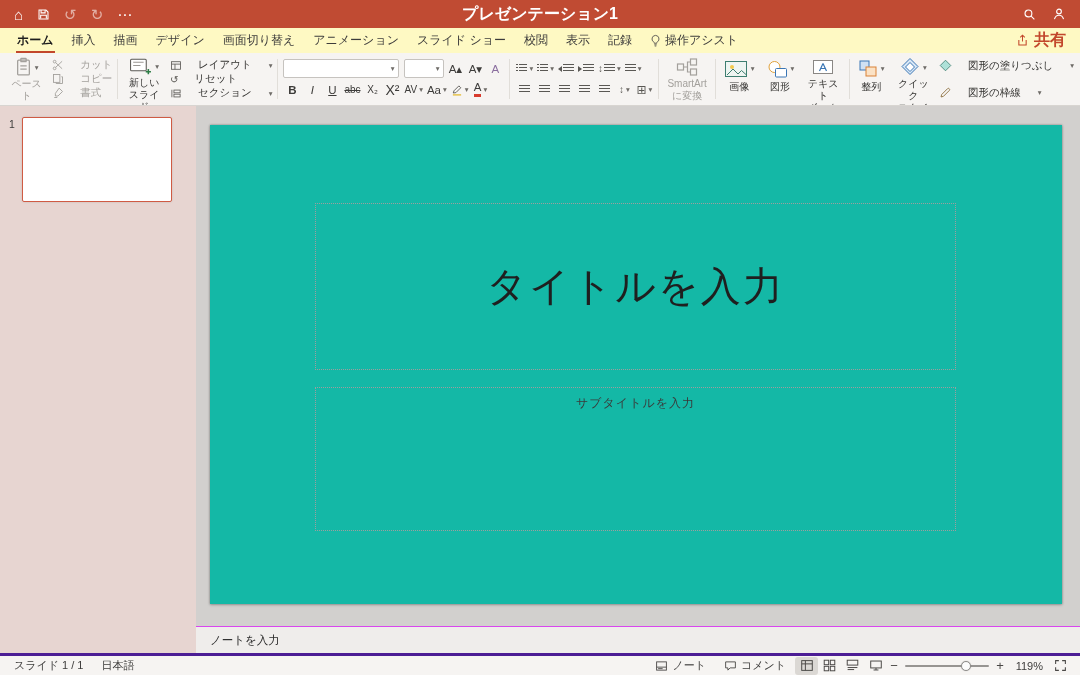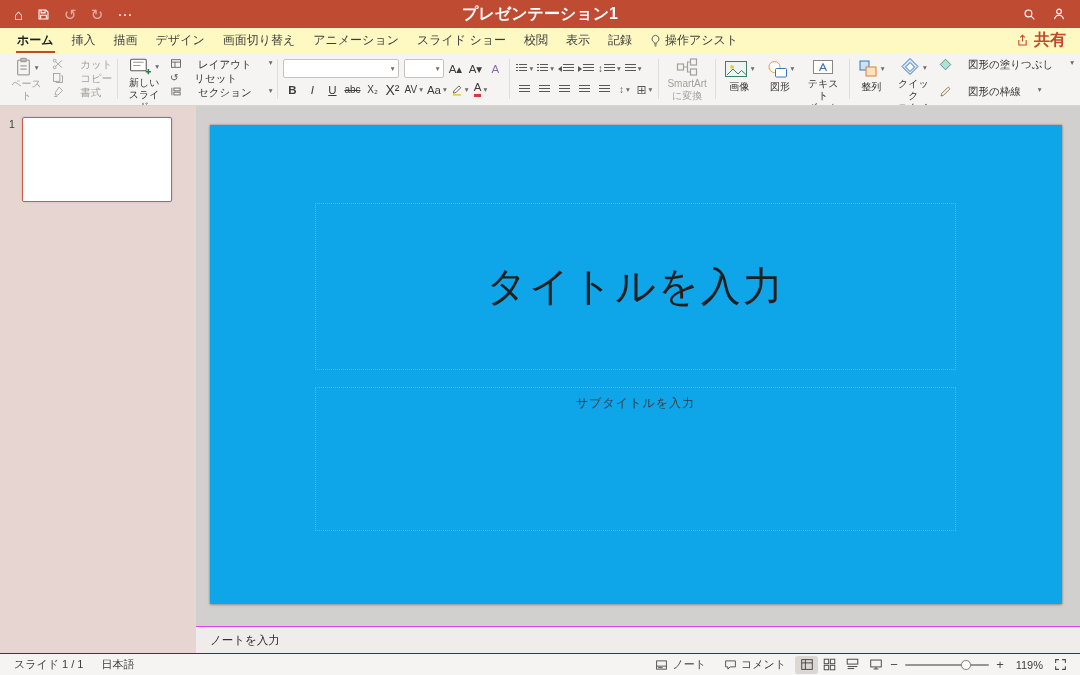--- a/index.html
+++ b/index.html
@@ -21,21 +21,21 @@
   .tab.active::after{content:"";position:absolute;left:8px;right:8px;bottom:0;height:2.5px;background:#c2472b;}
   .share-btn{margin-left:auto;display:flex;align-items:center;gap:5px;color:#c2472b;padding:0 14px;font-size:16px;font-weight:700;}
 
   
   .ribbon{height:53px;background:#f6f4f2;border-bottom:1px solid #d8d5d1;display:flex;align-items:stretch;padding:3px 6px;gap:5px;flex:0 0 auto;overflow:hidden;}
   .rdiv{width:1px;background:#e1ded9;margin:3px 0;flex:0 0 auto;}
   .rbig{display:flex;flex-direction:column;align-items:center;justify-content:flex-start;padding:1px 3px;font-size:10px;line-height:1.2;text-align:center;color:#343331;}
   .rbig .ic{height:23px;display:flex;align-items:center;gap:2px;}
   .rbig .lab{white-space:pre-line;margin-top:1px;}
   .rcol{display:flex;flex-direction:column;justify-content:space-between;padding:2px 0;}
-  .rsm{display:flex;gap:16px;font-size:10.5px;height:15px;color:#343331;white-space:nowrap;}
+  .rsm{display:flex;align-items:center;gap:16px;font-size:10.5px;height:15px;color:#343331;white-space:nowrap;}
   .disabled{color:#a3a09c !important;}
   .cv{font-size:7.5px;color:#6e6b67;margin-left:1px;flex:0 0 auto;}
   .rrow{display:flex;align-items:center;gap:2px;height:23px;}
   .combo{width:116px;height:19px;background:#fff;border:1px solid #c6c3bf;border-radius:2px;display:flex;align-items:center;justify-content:flex-end;padding:0 4px;color:#6e6b67;font-size:11px;}
   .combo.small{width:40px;margin-left:3px;}
   .fbtn{min-width:18px;height:18px;display:flex;align-items:center;justify-content:center;font-size:11.5px;color:#3d3c3a;padding:0 1px;gap:1px;}
   .fbtn b{font-weight:700;font-style:normal;}
   .strike{text-decoration:line-through;font-size:10px;}
   .fc-a{border-bottom:3px solid #d83b2d;line-height:1;padding-bottom:0;}
   .bars{width:11px;height:9px;background:repeating-linear-gradient(to bottom,#5a5854 0 1px,transparent 1px 3px);}
@@ -46,28 +46,28 @@
   .tri-l{width:0;height:0;border-top:3.5px solid transparent;border-bottom:3.5px solid transparent;border-right:4.5px solid #5a5854;}
   .glyph{font-size:10px;color:#5a5854;}
 
   
   .workspace{flex:1;display:flex;min-height:0;}
   .thumbs{width:196px;background:#e7d5d1;position:relative;flex:0 0 auto;}
   .thumb-num{position:absolute;left:9px;top:12px;font-size:10.5px;color:#3d3c3b;}
   .thumb{position:absolute;left:22px;top:11px;width:150px;height:85px;background:#fff;border:1.5px solid #cf5b44;border-radius:2px;box-shadow:0 0 2px rgba(0,0,0,.15);}
   .canvas{flex:1;display:flex;flex-direction:column;min-width:0;background:#d2d0ce;}
   .slide-area{flex:1;position:relative;}
-  .slide{position:absolute;left:14px;top:19px;width:852px;height:479px;background:#0ea5e9;box-shadow:0 0 2px rgba(0,0,0,.35),0 1px 3px rgba(0,0,0,.2);}
+  .slide{position:absolute;left:14px;top:19px;width:852px;height:479px;background:#14b8a6;box-shadow:0 0 2px rgba(0,0,0,.35),0 1px 3px rgba(0,0,0,.2);}
   .ph{position:absolute;border:1px dotted #9e9e9e;}
   .ph-title{left:105px;top:78px;width:641px;height:167px;display:flex;align-items:center;justify-content:center;font-size:40px;font-weight:300;color:#1f1f1f;letter-spacing:2px;}
   .ph-sub{left:105px;top:262px;width:641px;height:144px;display:flex;align-items:flex-start;justify-content:center;padding-top:7px;font-size:12px;color:#3a3a3a;letter-spacing:1px;}
   .notes-bar{height:27px;background:#efedeb;border-top:1px solid #d946ef;display:flex;align-items:center;padding-left:14px;font-size:11.5px;color:#2b2b2b;flex:0 0 auto;}
 
   
-  .statusbar{height:22px;background:#f6f4f2;border-top:1px solid #4c1d95;display:flex;align-items:center;font-size:11px;color:#3d3c3b;padding:0 8px;flex:0 0 auto;}
+  .statusbar{height:22px;background:#f6f4f2;border-top:3px solid #4c1d95;display:flex;align-items:center;font-size:11px;color:#3d3c3b;padding:0 8px;flex:0 0 auto;}
   .sb-item{display:flex;align-items:center;gap:4px;padding:0 9px;white-space:nowrap;}
   .sb-right{margin-left:auto;display:flex;align-items:center;}
   .viewbtn{width:23px;height:18px;display:flex;align-items:center;justify-content:center;border-radius:3px;color:#4a4846;}
   .viewbtn.active{background:#dbd8d4;}
   .slider{width:84px;height:16px;position:relative;margin:0 4px;}
   .track{position:absolute;left:0;right:0;top:7px;height:2px;background:#979592;border-radius:1px;}
   .knob{position:absolute;left:56px;top:3px;width:10px;height:10px;background:#fcfcfc;border:1px solid #8f8d8a;border-radius:50%;box-shadow:0 0 1px rgba(0,0,0,.3);}
   .zoom-label{width:34px;text-align:right;margin:0 6px 0 2px;}
   .zbtn{font-size:13px;color:#4a4846;width:14px;text-align:center;}
   svg{display:block;}

